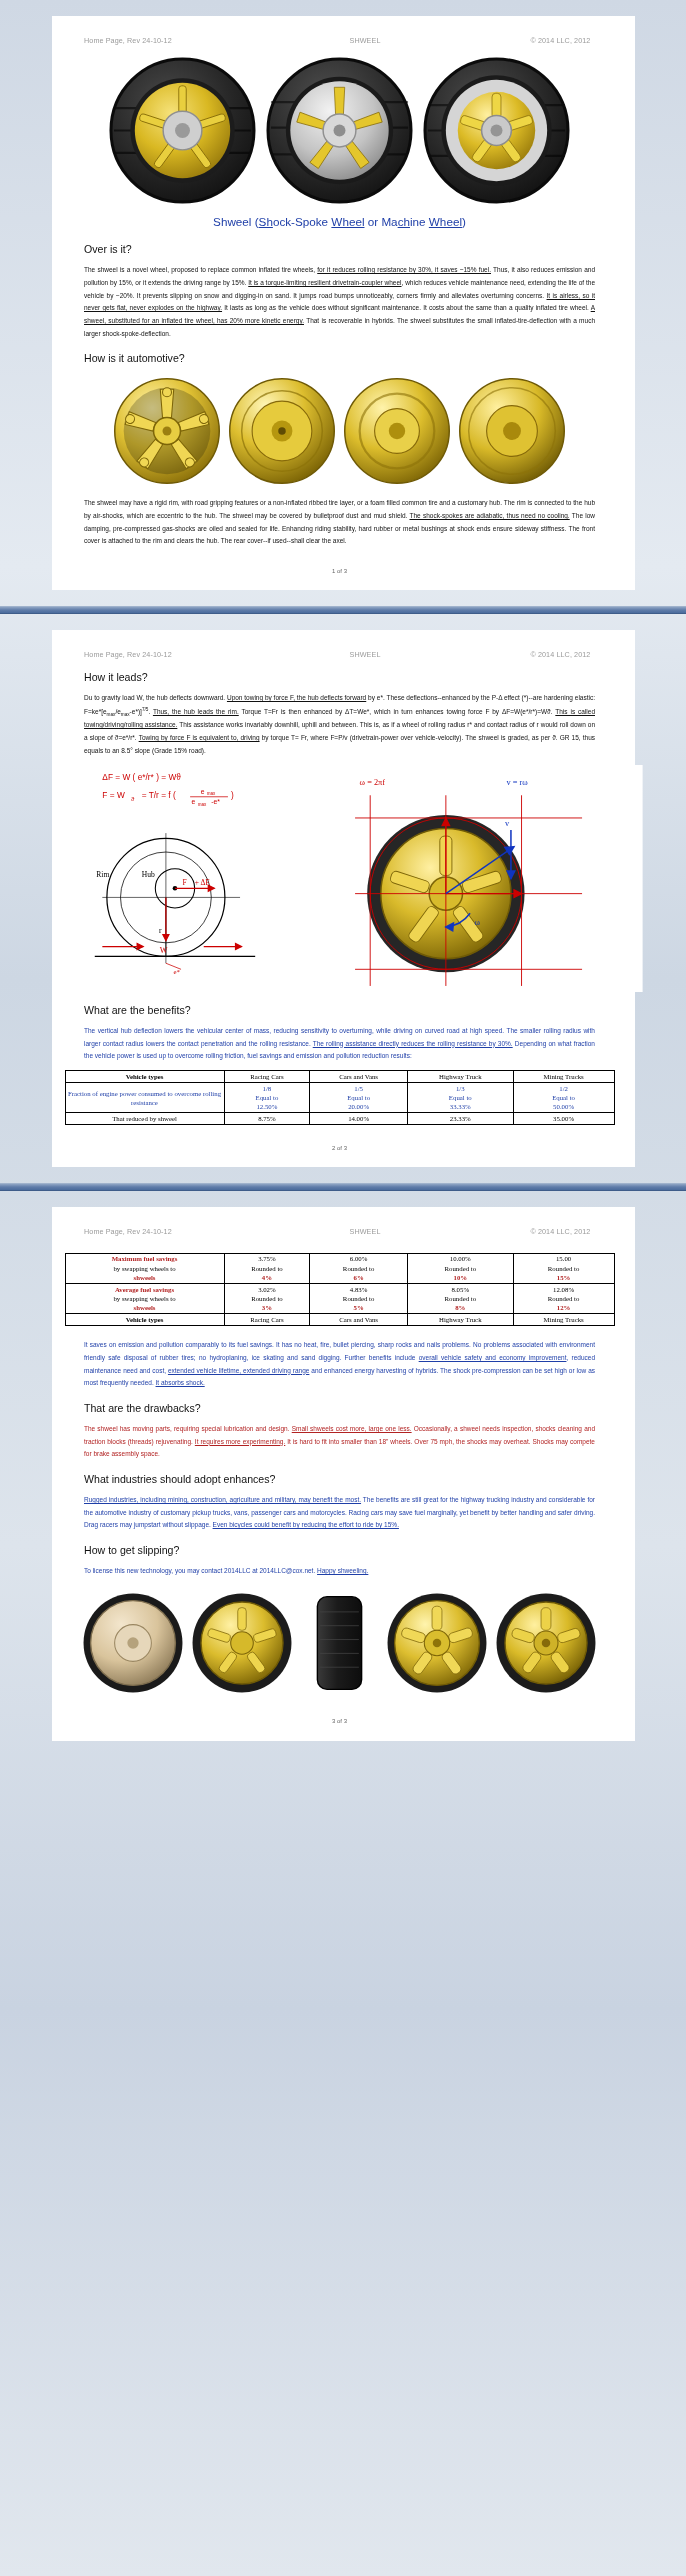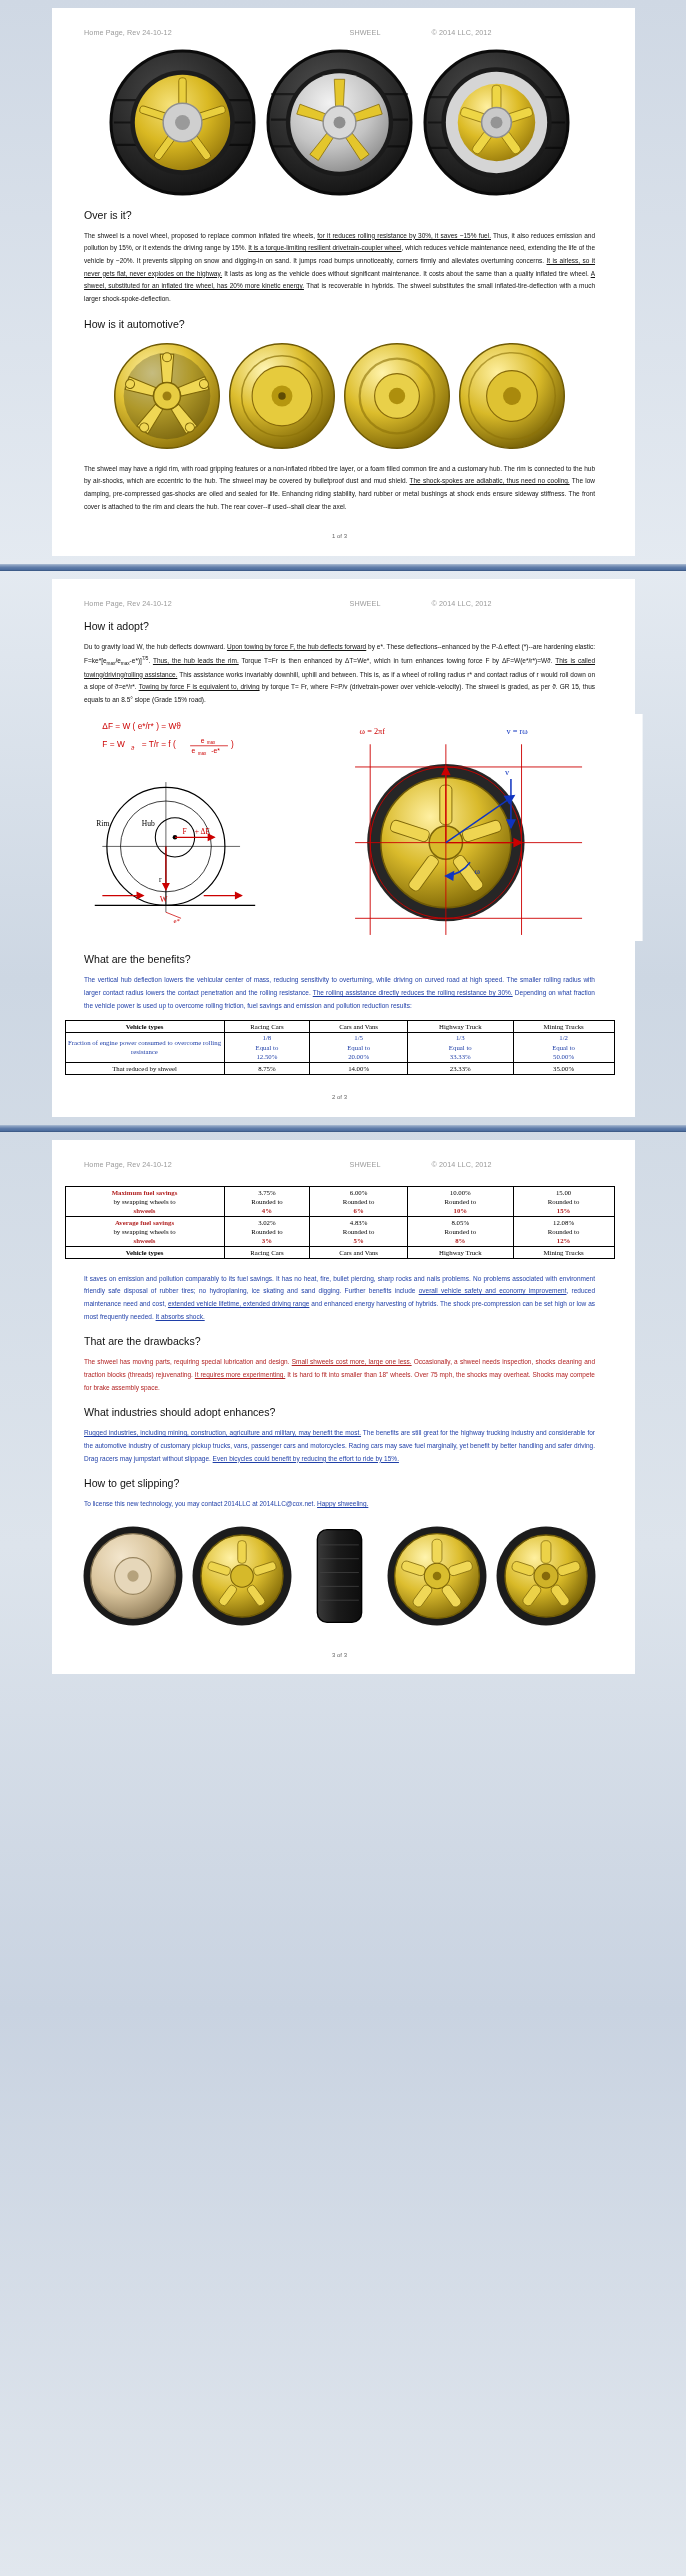--- a/index.html
+++ b/index.html
@@ -15,21 +15,21 @@
   .backdrop{
     position:absolute; inset:0;
     background:
       linear-gradient(180deg,#cfd8e4 0%, #e4eaf1 22%, #cdd7e3 38%, #dde4ec 60%, #c9d3e1 78%, #e1e7ee 100%);
   }
   .page-wrap{ position:relative; z-index:2; }
 
   
   .sheet{
     width:583px;
-    margin:8px auto;
+    margin:16px auto;
     background:#ffffff;
     position:relative;
     padding:20px 8px 0 0;
   }
   .sheet-band{
     height:7.6px;
     background:linear-gradient(180deg,#8ea4c4 0%, #5f7ca9 50%, #4a6b9c 100%);
     border-top:0.8px solid #9fb2cc;
     border-bottom:0.8px solid #3e5c89;
   }
@@ -39,21 +39,21 @@
   .pghead{
     display:flex;
     padding:0 32px 0 32px;
     font-size:7.2px;
     color:#9a9a9a;
     letter-spacing:0.1px;
     margin-bottom:4.5px;
   }
   .pghead .h-left{ width:42%; }
   .pghead .h-mid{ width:26%; text-align:center; }
-  .pghead .h-right{ width:32%; padding-right:4.5px;}
+  .pghead .h-right{ width:32%; text-align:right; padding-right:4.5px;}
 
   
   .content{ padding:0 32px; }
   h1.doctitle{
     font-size:11.7px;
     font-weight:400;
     color:#1f3fa8;
     text-align:center;
     margin:10.6px 0 15px 0;
   }
@@ -260,20 +260,23 @@
               <rect x="-6" y="-50" width="12" height="34" rx="5"></rect>
             </g>
       </g>
       <circle cx="100" cy="100" r="20" fill="#c9c9c9" stroke="#8d8d8d" stroke-width="2"></circle>
       <circle cx="100" cy="100" r="8" fill="#949494"></circle>
     </svg>
   </div>
 
   <div class="content">
 
+    <h1 class="doctitle">
+      <span>Shweel (</span><span class="u">Sh</span><span>ock-Spoke </span><span class="u">Wheel</span><span> or Ma</span><span class="u">ch</span><span>ine </span><span class="u">Wheel</span><span>)</span>
+    </h1>
 
     <h2 class="sec">Over is it?</h2>
 
     <p class="para"><span>The shweel is a novel wheel, proposed to replace common inflated tire wheels, </span><span class="u">for it reduces rolling resistance by 30%, it saves ~15% fuel.</span><span> Thus, it also reduces emission and pollution by 15%, or it extends the driving range by 15%. </span><span class="u">It is a torque-limiting resilient drivetrain-coupler wheel</span><span>, which reduces vehicle maintenance need, extending the life of the vehicle by ~20%.  It prevents slipping on snow and digging-in on sand. It jumps road bumps unnoticeably, corners firmly and alleviates overturning concerns. </span><span class="u">It is airless, so it never gets flat, never explodes on the highway.</span><span> It lasts as long as the vehicle does without significant maintenance. It costs about the same than a quality inflated tire wheel. </span><span class="u">A shweel, substituted for an inflated tire wheel, has 20% more kinetic energy.</span><span> That is recoverable in hybrids. The shweel substitutes the small inflated-tire-deflection with a much larger shock-spoke-deflection.</span></p>
 
     <h2 class="sec">How is it automotive?</h2>
   </div>
 
   <div class="imgrow tight">
     <svg width="112" height="112" viewBox="0 0 150 150">
@@ -369,21 +372,21 @@
 
 <div class="sheet">
 
   <div class="pghead">
     <div class="h-left">Home Page, Rev 24-10-12</div>
     <div class="h-mid">SHWEEL</div>
     <div class="h-right">© 2014 LLC, 2012</div>
   </div>
 
   <div class="content">
-    <h2 class="sec">How it adopt?</h2>
+    <h2 class="sec">How it leads?</h2>
 
     <p class="para"><span>Du to gravity load W, the hub deflects downward. </span><span class="u">Upon towing by force F, the hub deflects forward</span><span> by e*. These deflections--enhanced by the P-Δ effect (*)--are hardening elastic: F=ke*[e</span><sub>max</sub><span>/e</span><sub>max</sub><span>-e*)]</span><sup>7/5</sup><span>. </span><span class="u">Thus, the hub leads the rim.</span><span> Torque T=Fr is then enhanced by ΔT=We*, which in turn enhances towing force F by ΔF=W(e*/r*)=Wϑ. </span><span class="u">This is called towing/driving/rolling assistance.</span><span> This assistance works invariably downhill, uphill and between. This is, as if a wheel of rolling radius r* and contact radius of r would roll down on a slope of ϑ=e*/r*. </span><span class="u">Towing by force F is equivalent to, driving</span><span> by torque T= Fr, where F=P/v (drivetrain-power over vehicle-velocity). The shweel is graded, as per ϑ. GR 15, thus equals to an 8.5° slope (Grade 15% road).</span></p>
   </div>
 
   <svg class="diagram" width="591" height="227" viewBox="0 0 780 300">
     <rect x="0" y="0" width="780" height="300" fill="#ffffff"></rect>
 
     <g font-family="Liberation Sans, sans-serif" fill="#cc0000" font-size="11">
       <text x="66" y="20">ΔF = W ( e*/r* )  = Wϑ</text>
       <text x="66" y="44">F = W</text>

